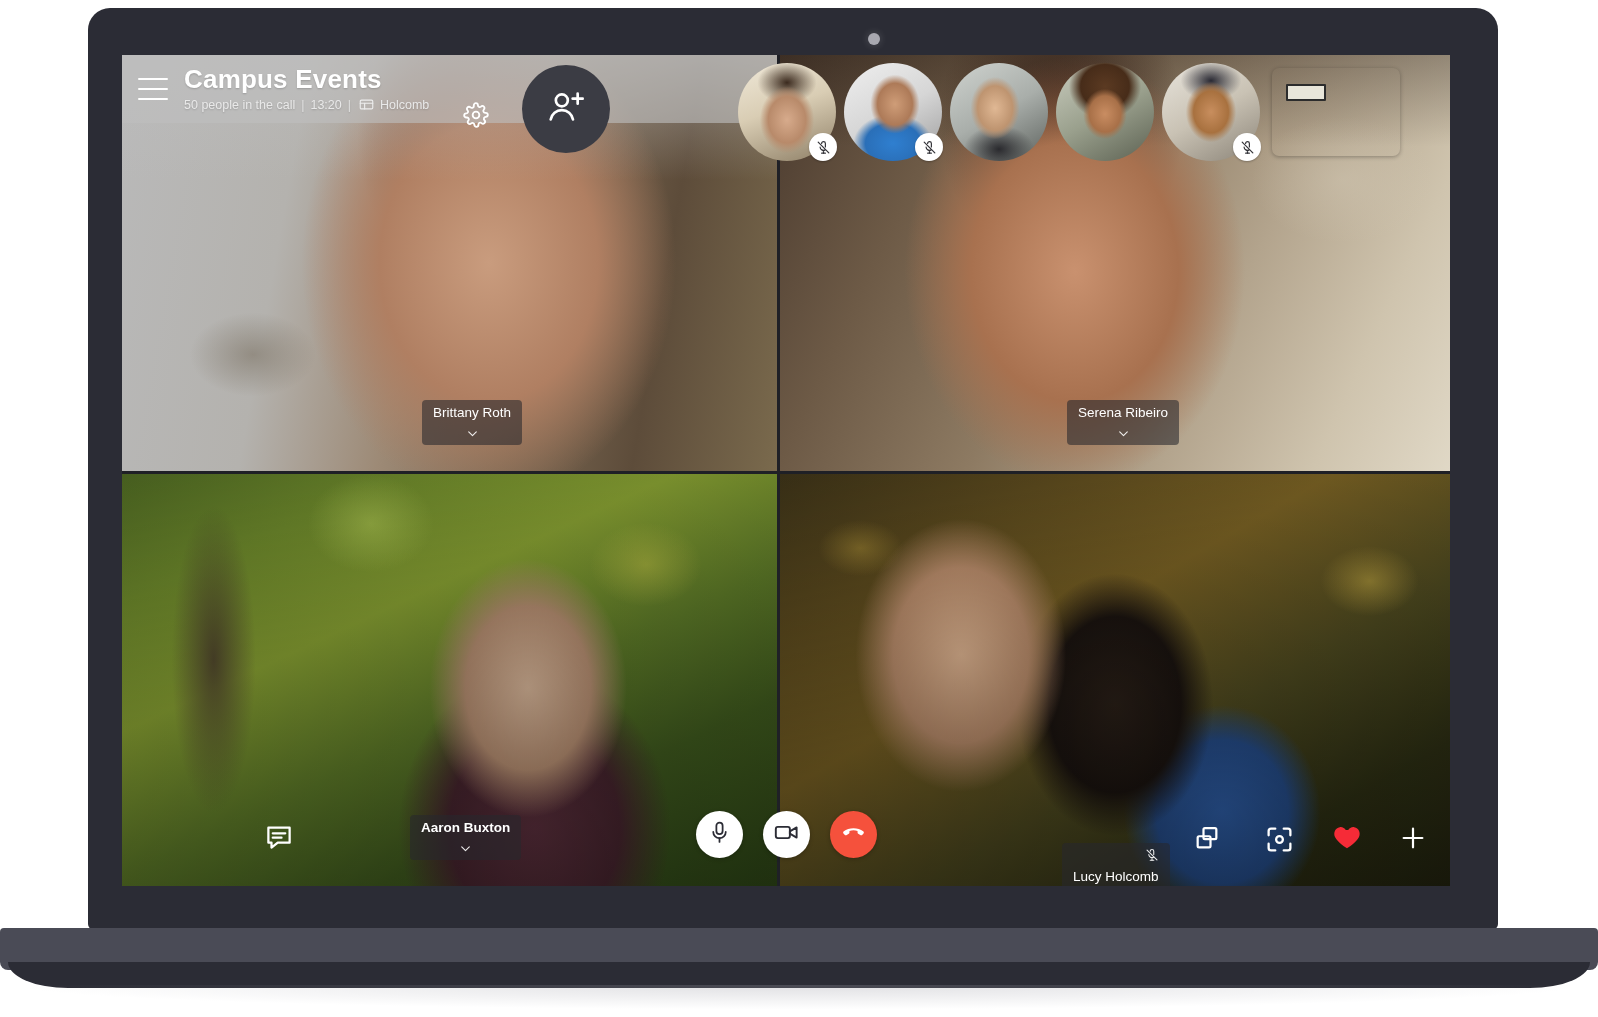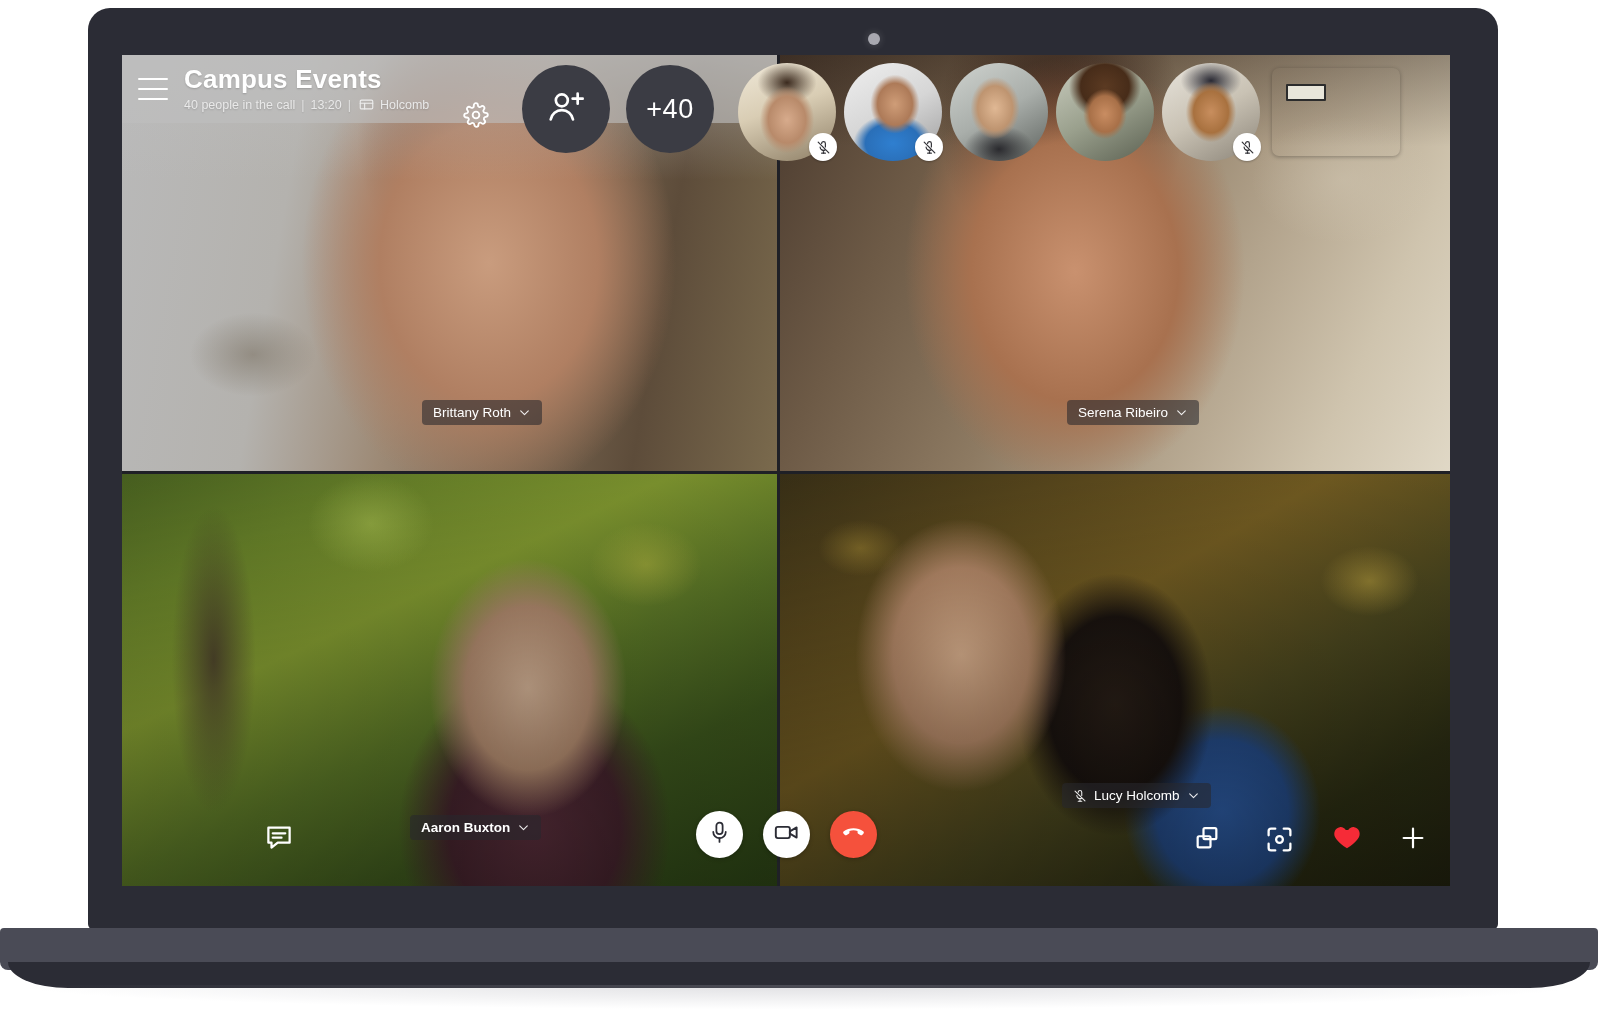--- a/index.html
+++ b/index.html
@@ -222,20 +222,21 @@
   }
 
   
   .name-pill {
     position:absolute; z-index:25;
     display:flex; align-items:center; gap:7px;
     padding:5px 11px; border-radius:4px;
     background:rgba(40,40,44,0.58);
     color:#ffffff; font-size:13.5px; white-space:nowrap;
     cursor:pointer;
+    flex-direction:column;
   }
   .chev { display:inline-flex; opacity:0.9; }
 
   
   .controls {
     position:absolute; left:0; bottom:0; width:1328px; height:96px;
     z-index:50;
   }
   .ctrl-icon {
     position:absolute; width:34px; height:34px; cursor:pointer;
@@ -310,21 +311,21 @@
 
     <div class="name-pill" style="left: 288px; top: 760px; background: rgba(40, 40, 44, 0.58); font-weight: bold;">
       <span>Aaron Buxton</span>
       <span class="chev">
         <svg width="13" height="13" viewBox="0 0 24 24" fill="none" stroke="#ffffff" stroke-width="2.1" stroke-linecap="round" stroke-linejoin="round">
             <polyline points="5 9 12 16 19 9"></polyline>
           </svg>
       </span>
     </div>
 
-    <div class="name-pill" style="left: 940px; top: 728px; background: rgba(40, 40, 44, 0.58);">
+    <div class="name-pill" style="left: 940px; top: 788px; background: rgba(40, 40, 44, 0.58); align-items: flex-end;">
       <span class="chev">
         <svg width="14" height="14" viewBox="0 0 24 24" fill="none" stroke="#ffffff" stroke-width="1.9" stroke-linecap="round" stroke-linejoin="round">
           <path d="M9 5.5a3 3 0 0 1 6 0V11"></path>
           <path d="M6.5 11.2a5.5 5.5 0 0 0 8.2 4.6"></path>
           <path d="M12 18.5V21"></path>
             <path d="M9 21h6"></path>
           <line x1="3.5" y1="3.5" x2="20.5" y2="20.5"></line>
         </svg>
       </span>
       <span>Lucy Holcomb</span>
@@ -337,21 +338,21 @@
 
     <div class="header">
       <div class="hamburger">
         <span></span>
           <span></span>
           <span></span>
       </div>
       <div class="title-block">
         <div class="call-title">Campus Events</div>
         <div class="call-sub">
-          <span>40 people in the call</span>
+          <span>50 people in the call</span>
           <span class="sub-sep">|</span>
           <span>13:20</span>
           <span class="sub-sep">|</span>
           <span class="gallery-icon">
             <svg width="15" height="13" viewBox="0 0 24 20" fill="none" stroke="#ededed" stroke-width="1.8" stroke-linecap="round" stroke-linejoin="round">
               <rect x="2" y="3" width="20" height="14" rx="2"></rect>
               <line x1="2" y1="8" x2="22" y2="8"></line>
               <line x1="9" y1="8" x2="9" y2="17"></line>
             </svg>
           </span>
@@ -373,23 +374,20 @@
         <span>
           <svg width="40" height="40" viewBox="0 0 24 24" fill="none" stroke="#ffffff" stroke-width="1.6" stroke-linecap="round" stroke-linejoin="round">
             <circle cx="9.5" cy="8" r="3.6"></circle>
             <path d="M2.8 19.5a6.8 6.8 0 0 1 13.4 0"></path>
             <line x1="19" y1="4" x2="19" y2="10"></line>
             <line x1="16" y1="7" x2="22" y2="7"></line>
           </svg>
         </span>
       </div>
 
-      <div class="round-btn overflow-btn" style="background: rgb(59, 60, 68);">
-        <span class="overflow-label">+40</span>
-      </div>
 
       <div class="avatar-strip">
 
         <div class="avatar">
           <div class="ph pa1"></div>
           <div class="mute-badge">
             <svg width="15" height="15" viewBox="0 0 24 24" fill="none" stroke="#333338" stroke-width="1.9" stroke-linecap="round" stroke-linejoin="round">
               <path d="M9 5.5a3 3 0 0 1 6 0V11"></path>
                 <path d="M6.5 11.2a5.5 5.5 0 0 0 8.2 4.6"></path>
               <path d="M12 18.5V21"></path>

